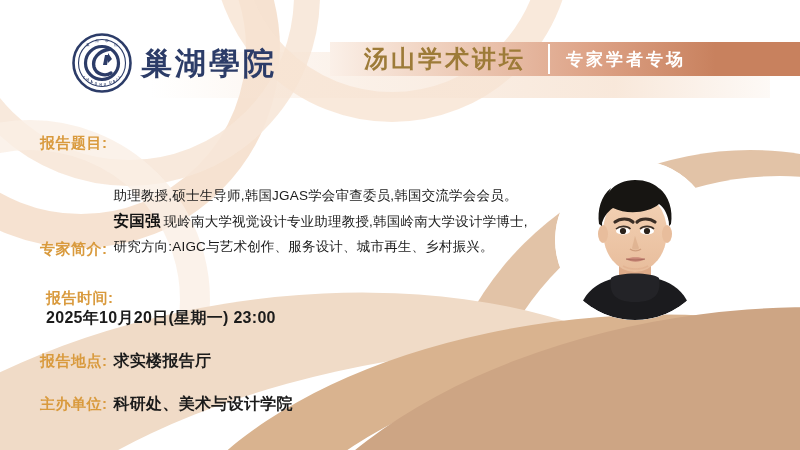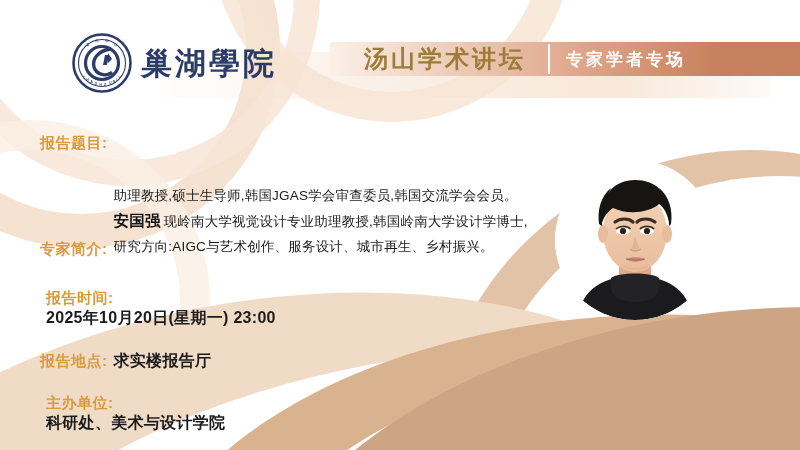--- a/index.html
+++ b/index.html
@@ -128,21 +128,21 @@
   .bio{display:flex;align-items:flex-end;}
   .bio-body{margin-left:6px;}
   .bio-line{
     font-size:13.5px;color:#1b1b1b;line-height:25px;letter-spacing:.2px;
     font-weight:400;white-space:nowrap;
   }
   .bio-name{font-size:15.5px;font-weight:700;color:#121212;margin-right:3px;}
 
   .row-time{margin-top:30px;margin-bottom:0;flex-direction:column;}
   .row-place{margin-top:22px;}
-  .row-host{margin-top:22px;flex-direction:column;}
+  .row-host{margin-top:22px;}
   .row-time .value,.row-place .value,.row-host .value{font-size:16px;}
 
   
   .portrait{
     position:absolute;left:555px;top:160px;width:160px;height:160px;
     border-radius:50%;overflow:hidden;background:#ffffff;
   }
   .portrait svg{display:block;}
 </style>
 </head>

